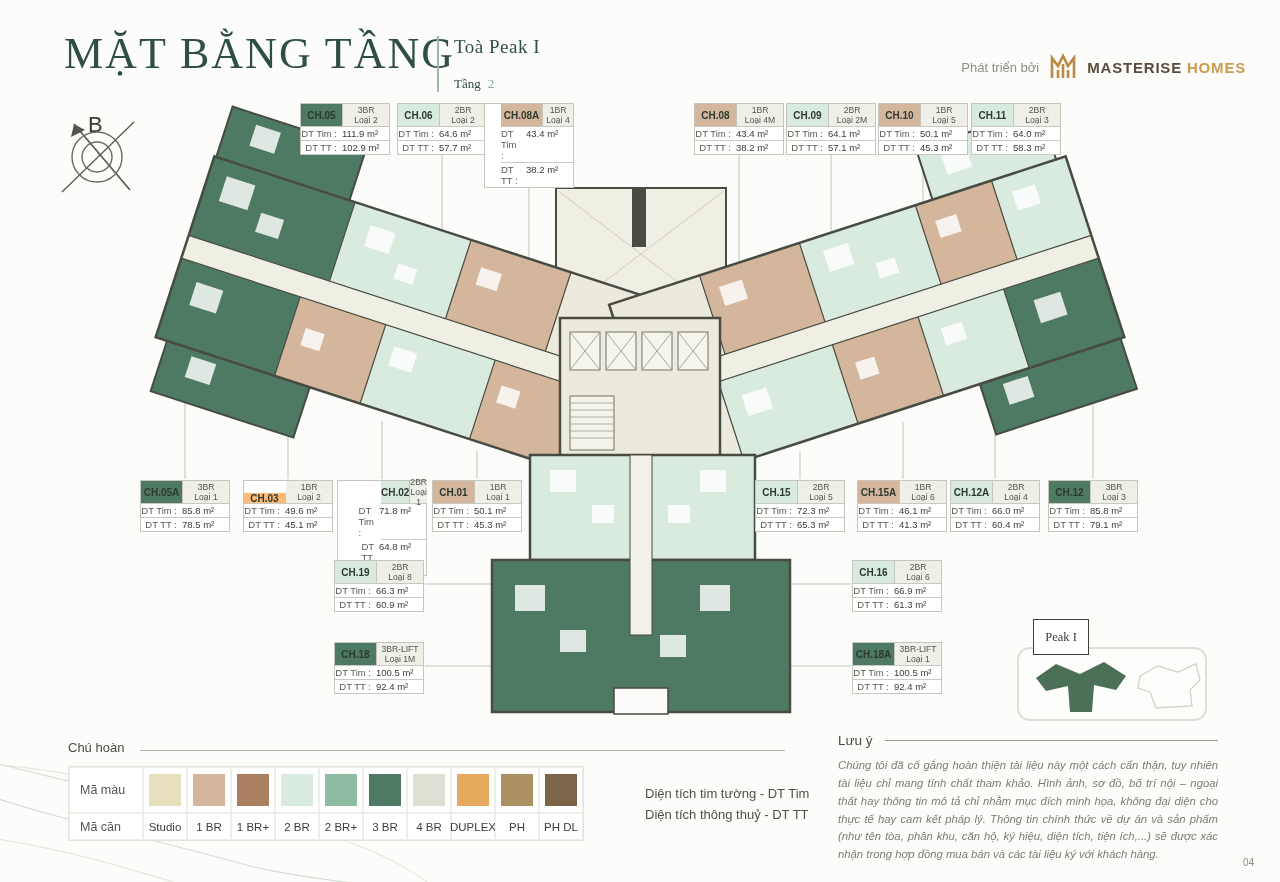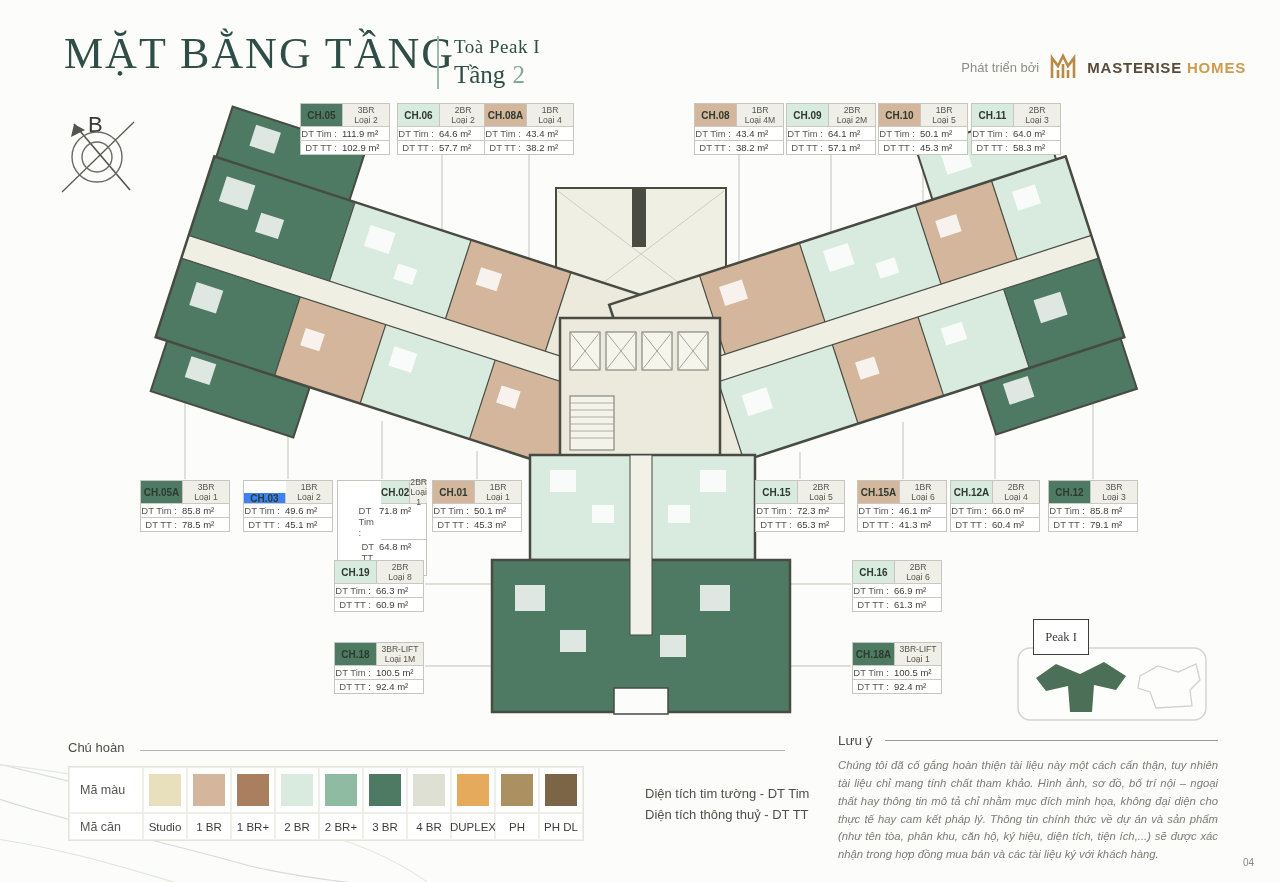--- a/index.html
+++ b/index.html
@@ -6,21 +6,21 @@
   body { background:#fcfcfa; }
   .page { position:relative; width:1280px; height:882px; background:#fcfcfa;
           font-family:"Liberation Sans", sans-serif; overflow:hidden; }
 
   
   .page-title { position:absolute; left:64px; top:28px; font-family:"Liberation Serif", serif;
                 font-size:44px; font-weight:400; color:#2f4e47; letter-spacing:2px; }
   .header-sub { position:absolute; left:437px; top:36px; border-left:2px solid #9db9ac;
                 padding-left:15px; font-family:"Liberation Serif", serif; color:#2f4e47; }
   .header-sub .line1 { font-size:19px; letter-spacing:.5px; }
-  .header-sub .line2 { font-size:25px; margin-top:3px; }
+  .header-sub .line2 { font-size:13px; margin-top:18px; }
   .header-sub .floor-num { color:#7fa79b; margin-left:7px; }
   .dev { position:absolute; top:52px; right:34px; display:flex; align-items:center; gap:9px; }
   .dev-prefix { font-size:13px; color:#8e8e88; }
   .brand { font-size:15px; font-weight:bold; letter-spacing:.8px; }
   .brand .b1 { color:#5a4a3a; } .brand .b2 { color:#cd9a50; margin-left:5px; }
 
   
   .unit-card { position:absolute; width:90px; background:#fff; border:1px solid #c6c6bf;
                font-size:9.5px; color:#5a5a54; z-index:5; }
   .uc-head { display:flex; height:22px; }
@@ -290,21 +290,21 @@
     </div>
     <div class="uc-row">
           <span class="uc-label l1">DT Tim :</span>
           <span class="uc-val v1">64.6 m²</span>
         </div>
     <div class="uc-row">
           <span class="uc-label l2">DT TT :</span>
           <span class="uc-val v2">57.7 m²</span>
         </div>
   </div>
-      <div class="unit-card" style="left: 484px; top: 103px;">
+      <div class="unit-card" style="left: 484px; top: 103px; padding-left: 16px;">
     <div class="uc-head">
       <div class="uc-code" style="background: rgb(211, 182, 155);">CH.08A</div>
       <div class="uc-type">
         <div class="uc-type-line1">1BR</div>
         <div class="uc-type-line2">Loại 4</div>
       </div>
     </div>
     <div class="uc-row">
           <span class="uc-label l1">DT Tim :</span>
           <span class="uc-val v1">43.4 m²</span>
@@ -394,21 +394,21 @@
           <span class="uc-label l1">DT Tim :</span>
           <span class="uc-val v1">85.8 m²</span>
         </div>
     <div class="uc-row">
           <span class="uc-label l2">DT TT :</span>
           <span class="uc-val v2">78.5 m²</span>
         </div>
   </div>
       <div class="unit-card" style="left: 243px; top: 480px;">
     <div class="uc-head">
-      <div class="uc-code" style="background: #3b82f6; margin-top: 12px;">CH.03</div>
+      <div class="uc-code" style="background: #fdba74; margin-top: 12px;">CH.03</div>
       <div class="uc-type">
         <div class="uc-type-line1">1BR</div>
         <div class="uc-type-line2">Loại 2</div>
       </div>
     </div>
     <div class="uc-row">
           <span class="uc-label l1">DT Tim :</span>
           <span class="uc-val v1">49.6 m²</span>
         </div>
     <div class="uc-row">

